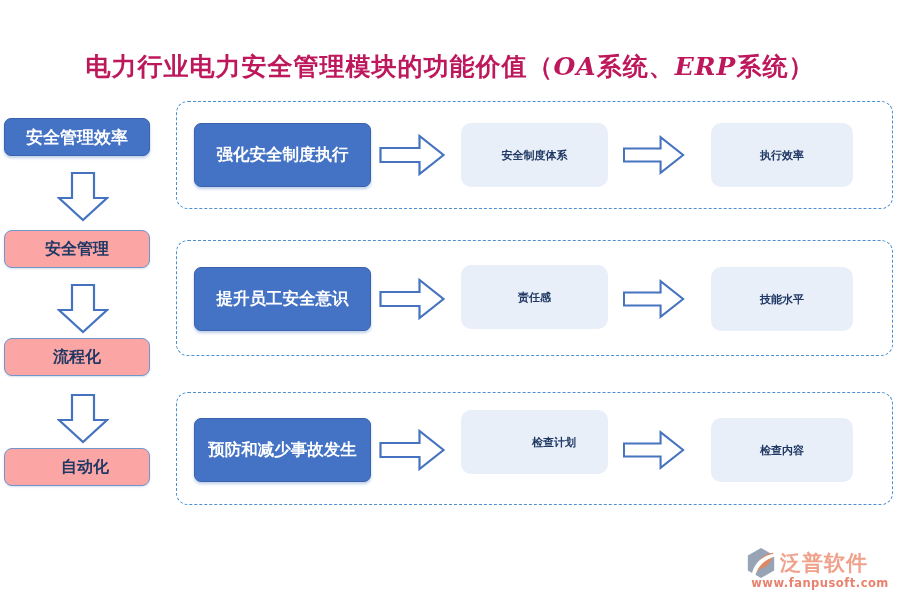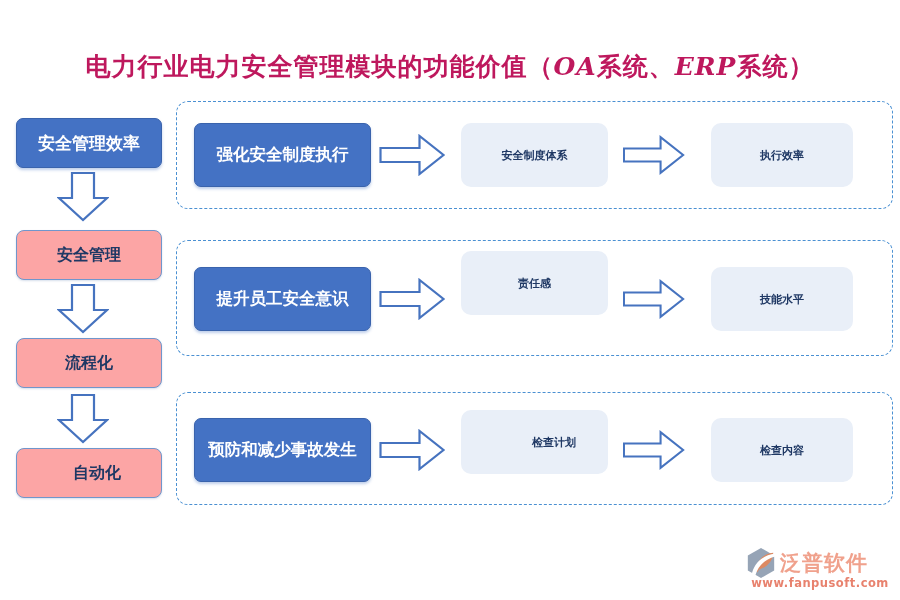--- a/index.html
+++ b/index.html
@@ -23,21 +23,21 @@
     box-shadow:0 2px 3px rgba(68,114,196,0.35);font-size:17px;
   }
   .box-light-bordered{
     background:#fca5a5;color:#1f3864;border:1.5px solid #7096cc;border-radius:8px;
     box-shadow:0 1px 2px rgba(100,130,180,0.25);font-size:16px;
   }
   .box-light{
     background:#e9eff8;color:#1f3864;border-radius:10px;font-size:11px;
   }
   
-  .lbox{left:16px;width:146px;height:50px;}
+  .lbox{left:4px;width:146px;height:38px;}
   .darrow{position:absolute;left:57px;width:52px;height:50px;}
   
   .row{
     position:absolute;left:176px;width:717px;box-sizing:border-box;
     border:1.6px dashed #4a90d2;border-radius:12px;
   }
   .row .box-blue{left:17px;width:177px;height:64px;font-size:16.5px;}
   .row .rarrow1{position:absolute;left:202px;width:67px;height:42px;}
   .row .mid{left:284px;width:147px;height:64px;}
   .row .rarrow2{position:absolute;left:446px;width:62px;height:42px;}
@@ -102,21 +102,21 @@
     </div>
   </section>
 
   <section class="row" style="top:240px;height:116px;">
     <div class="box box-blue" style="top:26px;">
       <span>提升员工安全意识</span>
     </div>
     <svg class="rarrow1" style="top:37px;" viewBox="0 0 66 42">
       <path class="arrow-shape" d="M1 14 L40 14 L40 2 L64 21 L40 40 L40 28 L1 28 Z"></path>
     </svg>
-    <div class="box box-light mid" style="top:10px;">
+    <div class="box box-light mid" style="top:24px;">
       <span>责任感</span>
     </div>
     <svg class="rarrow2" style="top:37px;" viewBox="0 0 66 42">
       <path class="arrow-shape" d="M1 14 L40 14 L40 2 L64 21 L40 40 L40 28 L1 28 Z"></path>
     </svg>
     <div class="box box-light end" style="top:26px;">
       <span>技能水平</span>
     </div>
   </section>
 

